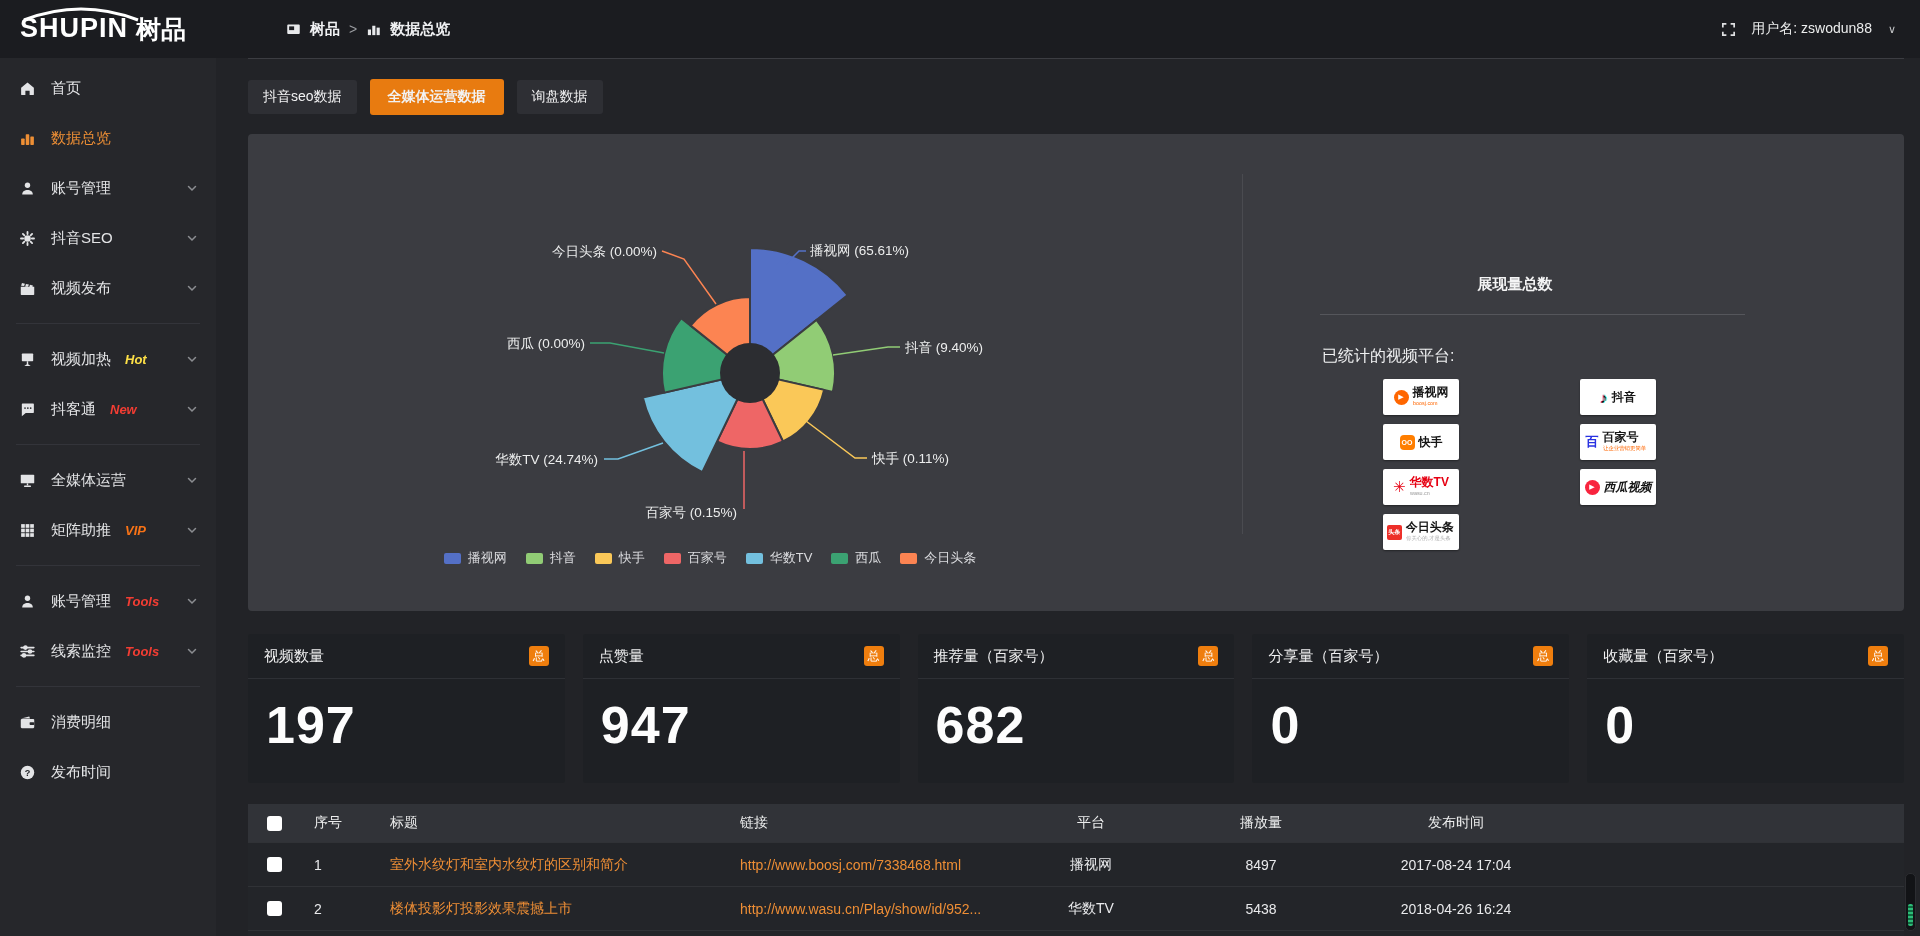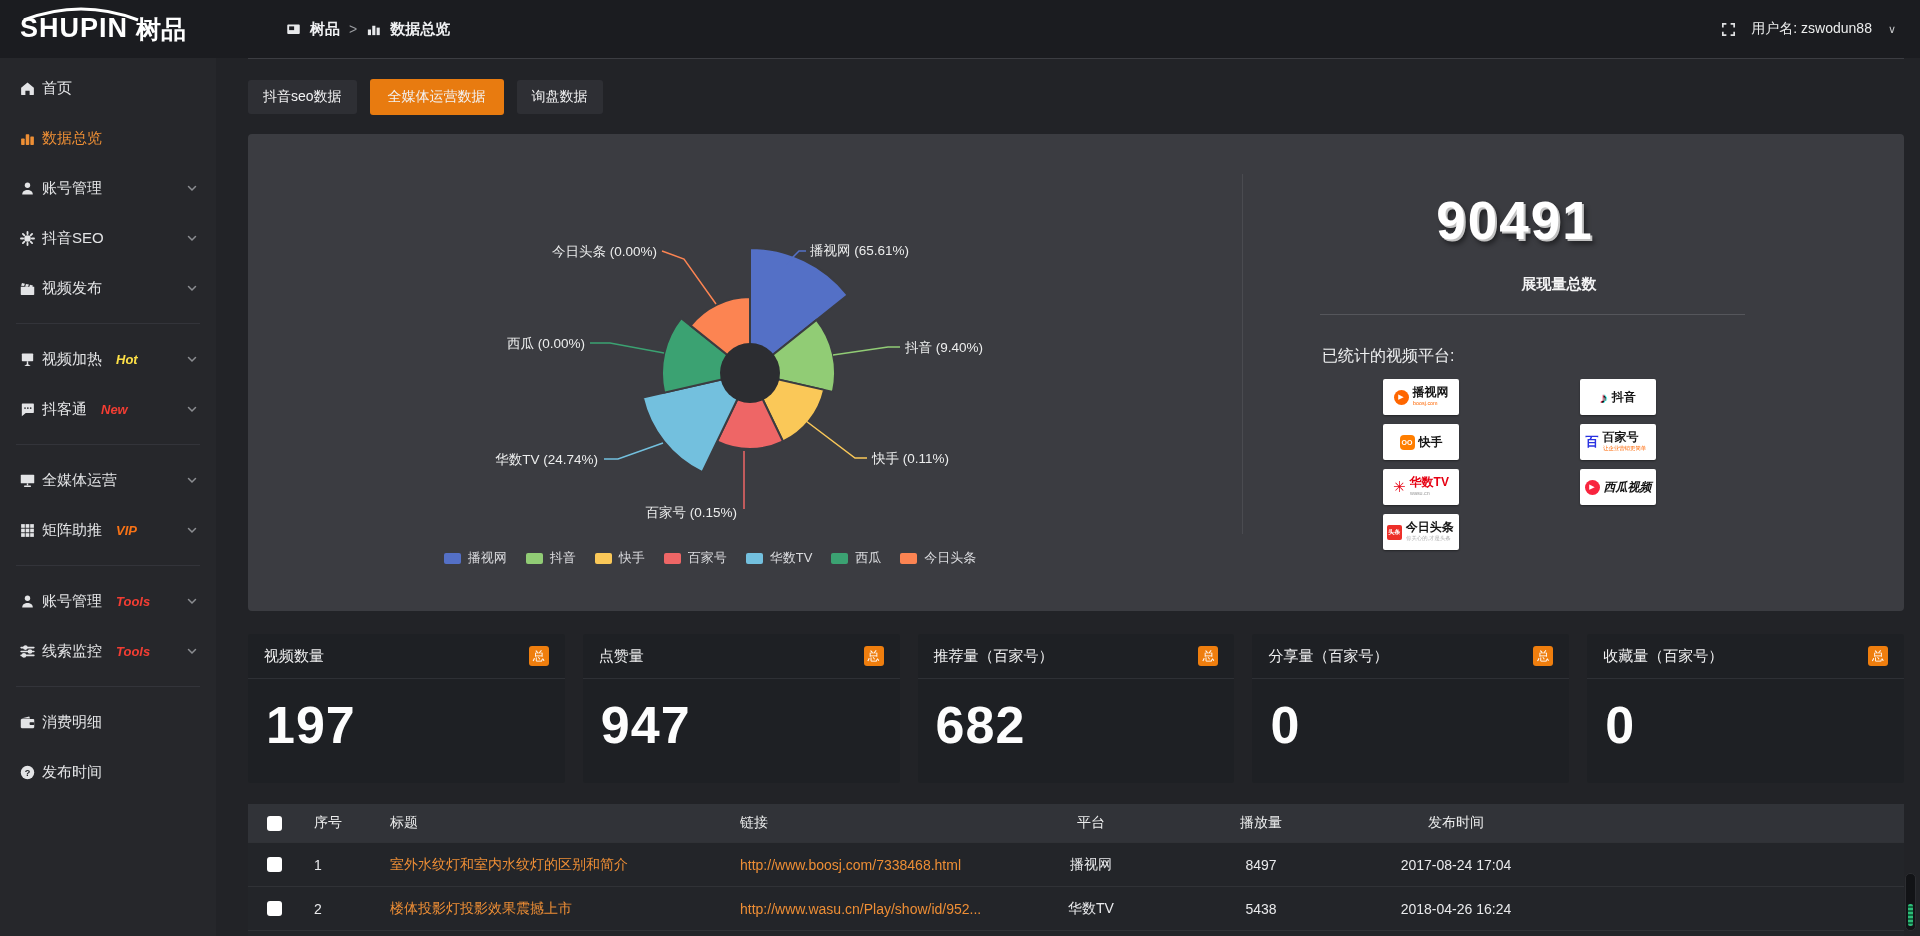--- a/index.html
+++ b/index.html
@@ -15,42 +15,42 @@
   .breadcrumb{position:absolute;left:286px;top:0;height:58px;display:flex;align-items:center;gap:9px;font-size:15px;font-weight:700;color:#f0f1f3;}
   .crumb-sep{color:#9b9da1;font-weight:400;font-size:14px;}
   .user-area{position:absolute;right:24px;top:0;height:58px;display:flex;align-items:center;gap:14px;font-size:14px;color:#eceded;}
   .caret{color:#c6c7c9;font-size:11px;margin-left:2px;}
 
   
   .sidebar{position:absolute;left:0;top:58px;width:216px;height:878px;background:#26272b;padding-top:5px;}
   .sb-item{height:50px;display:flex;align-items:center;padding:0 18px;color:#e3e4e6;font-size:15px;cursor:pointer;}
   .sb-item.active{color:#ee8f35;}
   .sb-icon{width:18px;height:18px;display:flex;align-items:center;justify-content:center;flex:none;}
-  .sb-label{margin-left:6px;white-space:nowrap;}
+  .sb-label{margin-left:15px;white-space:nowrap;}
   .sb-tag{margin-left:14px;font-size:13px;font-weight:700;font-style:italic;}
   .sb-chev{margin-left:auto;color:#8b8d91;}
   .sb-div{height:1px;background:#33343a;margin:10px 16px;}
 
   
   .main{position:absolute;left:248px;top:58px;width:1656px;border-top:1px solid #3c3d42;}
   .tabs{margin-top:20px;height:35px;display:flex;align-items:center;gap:13px;}
   .tab{background:#2e2f34;color:#f2f2f3;font-size:14px;padding:8px 15px;border-radius:3px;cursor:pointer;white-space:nowrap;}
-  .tab.active{background:#e87b10;font-weight:400;padding:9px 18px;}
+  .tab.active{background:#e87b10;font-weight:700;padding:9px 18px;}
 
   
   .chart-panel{position:relative;margin-top:20px;width:1656px;height:477px;background:#3b3c41;border-radius:4px;}
   .pie-svg{position:absolute;left:0;top:0;}
   .pie-svg text{font-family:"Liberation Sans","DejaVu Sans",sans-serif;}
   .legend{position:absolute;left:0;top:415px;width:924px;display:flex;justify-content:center;align-items:center;gap:19px;}
   .lg-item{display:flex;align-items:center;gap:7px;font-size:13px;color:#dcdde0;cursor:pointer;}
   .lg-sw{width:17px;height:11px;border-radius:2px;}
   .v-div{position:absolute;left:994px;top:40px;width:1px;height:360px;background:#4a4b50;}
   .summary{position:absolute;left:994px;top:0;width:662px;height:477px;}
   .big-number{position:absolute;left:0;top:56px;width:546px;text-align:center;font-size:53px;font-weight:800;color:#fff;letter-spacing:2px;text-shadow:2px 2px 0 #c2c2c2,4px 5px 5px rgba(0,0,0,.45);}
-  .big-label{position:absolute;left:0;top:141px;width:546px;text-align:center;font-size:15px;font-weight:700;color:#f4f4f5;margin-left:44px;}
+  .big-label{position:absolute;left:0;top:141px;width:546px;text-align:center;font-size:15px;font-weight:700;color:#f4f4f5;}
   .h-div{position:absolute;left:78px;top:180px;width:425px;height:1px;background:#55565b;}
   .platforms-label{position:absolute;left:80px;top:212px;font-size:16px;color:#f0f1f2;}
   .pcol{position:absolute;top:245px;}
   .badge{width:76px;height:36px;background:#fff;border-radius:2px;margin-bottom:9px;display:flex;align-items:center;justify-content:center;gap:4px;box-shadow:0 1px 2px rgba(0,0,0,.4);}
   .b-name{font-size:12px;font-weight:700;color:#151515;white-space:nowrap;line-height:12px;}
   .b-stack{display:flex;flex-direction:column;align-items:flex-start;line-height:10px;}
   .b-sub{font-size:6px;color:#f60;transform:scale(.9);transform-origin:left;}
   .lgph{flex:none;display:flex;align-items:center;justify-content:center;}
   .lg-boosj{width:15px;height:15px;border-radius:50%;background:#f60;color:#fff;font-size:7px;}
   .lg-kuaishou{width:15px;height:15px;border-radius:4px;background:#ff7e00;color:#fff;font-size:7px;font-weight:700;}
@@ -359,21 +359,20 @@
             <span class="lg-sw" style="background: rgb(59, 162, 114);"></span>
             <span>西瓜</span>
           </div>
           <div class="lg-item">
             <span class="lg-sw" style="background: rgb(252, 132, 82);"></span>
             <span>今日头条</span>
           </div>
         </div>
       <div class="v-div"></div>
       <div class="summary">
-        <div class="big-number">90491</div>
         <div class="big-label">展现量总数</div>
         <div class="h-div"></div>
         <div class="platforms-label">已统计的视频平台:</div>
         <div class="pcol" id="pcol1" style="left:141px">
             <div class="badge boosj">
               <span class="lgph lg-boosj">▶</span>
               <span class="b-stack">
                 <span class="b-name">播视网</span>
                 <span class="b-sub">boosj.com</span>
               </span>

